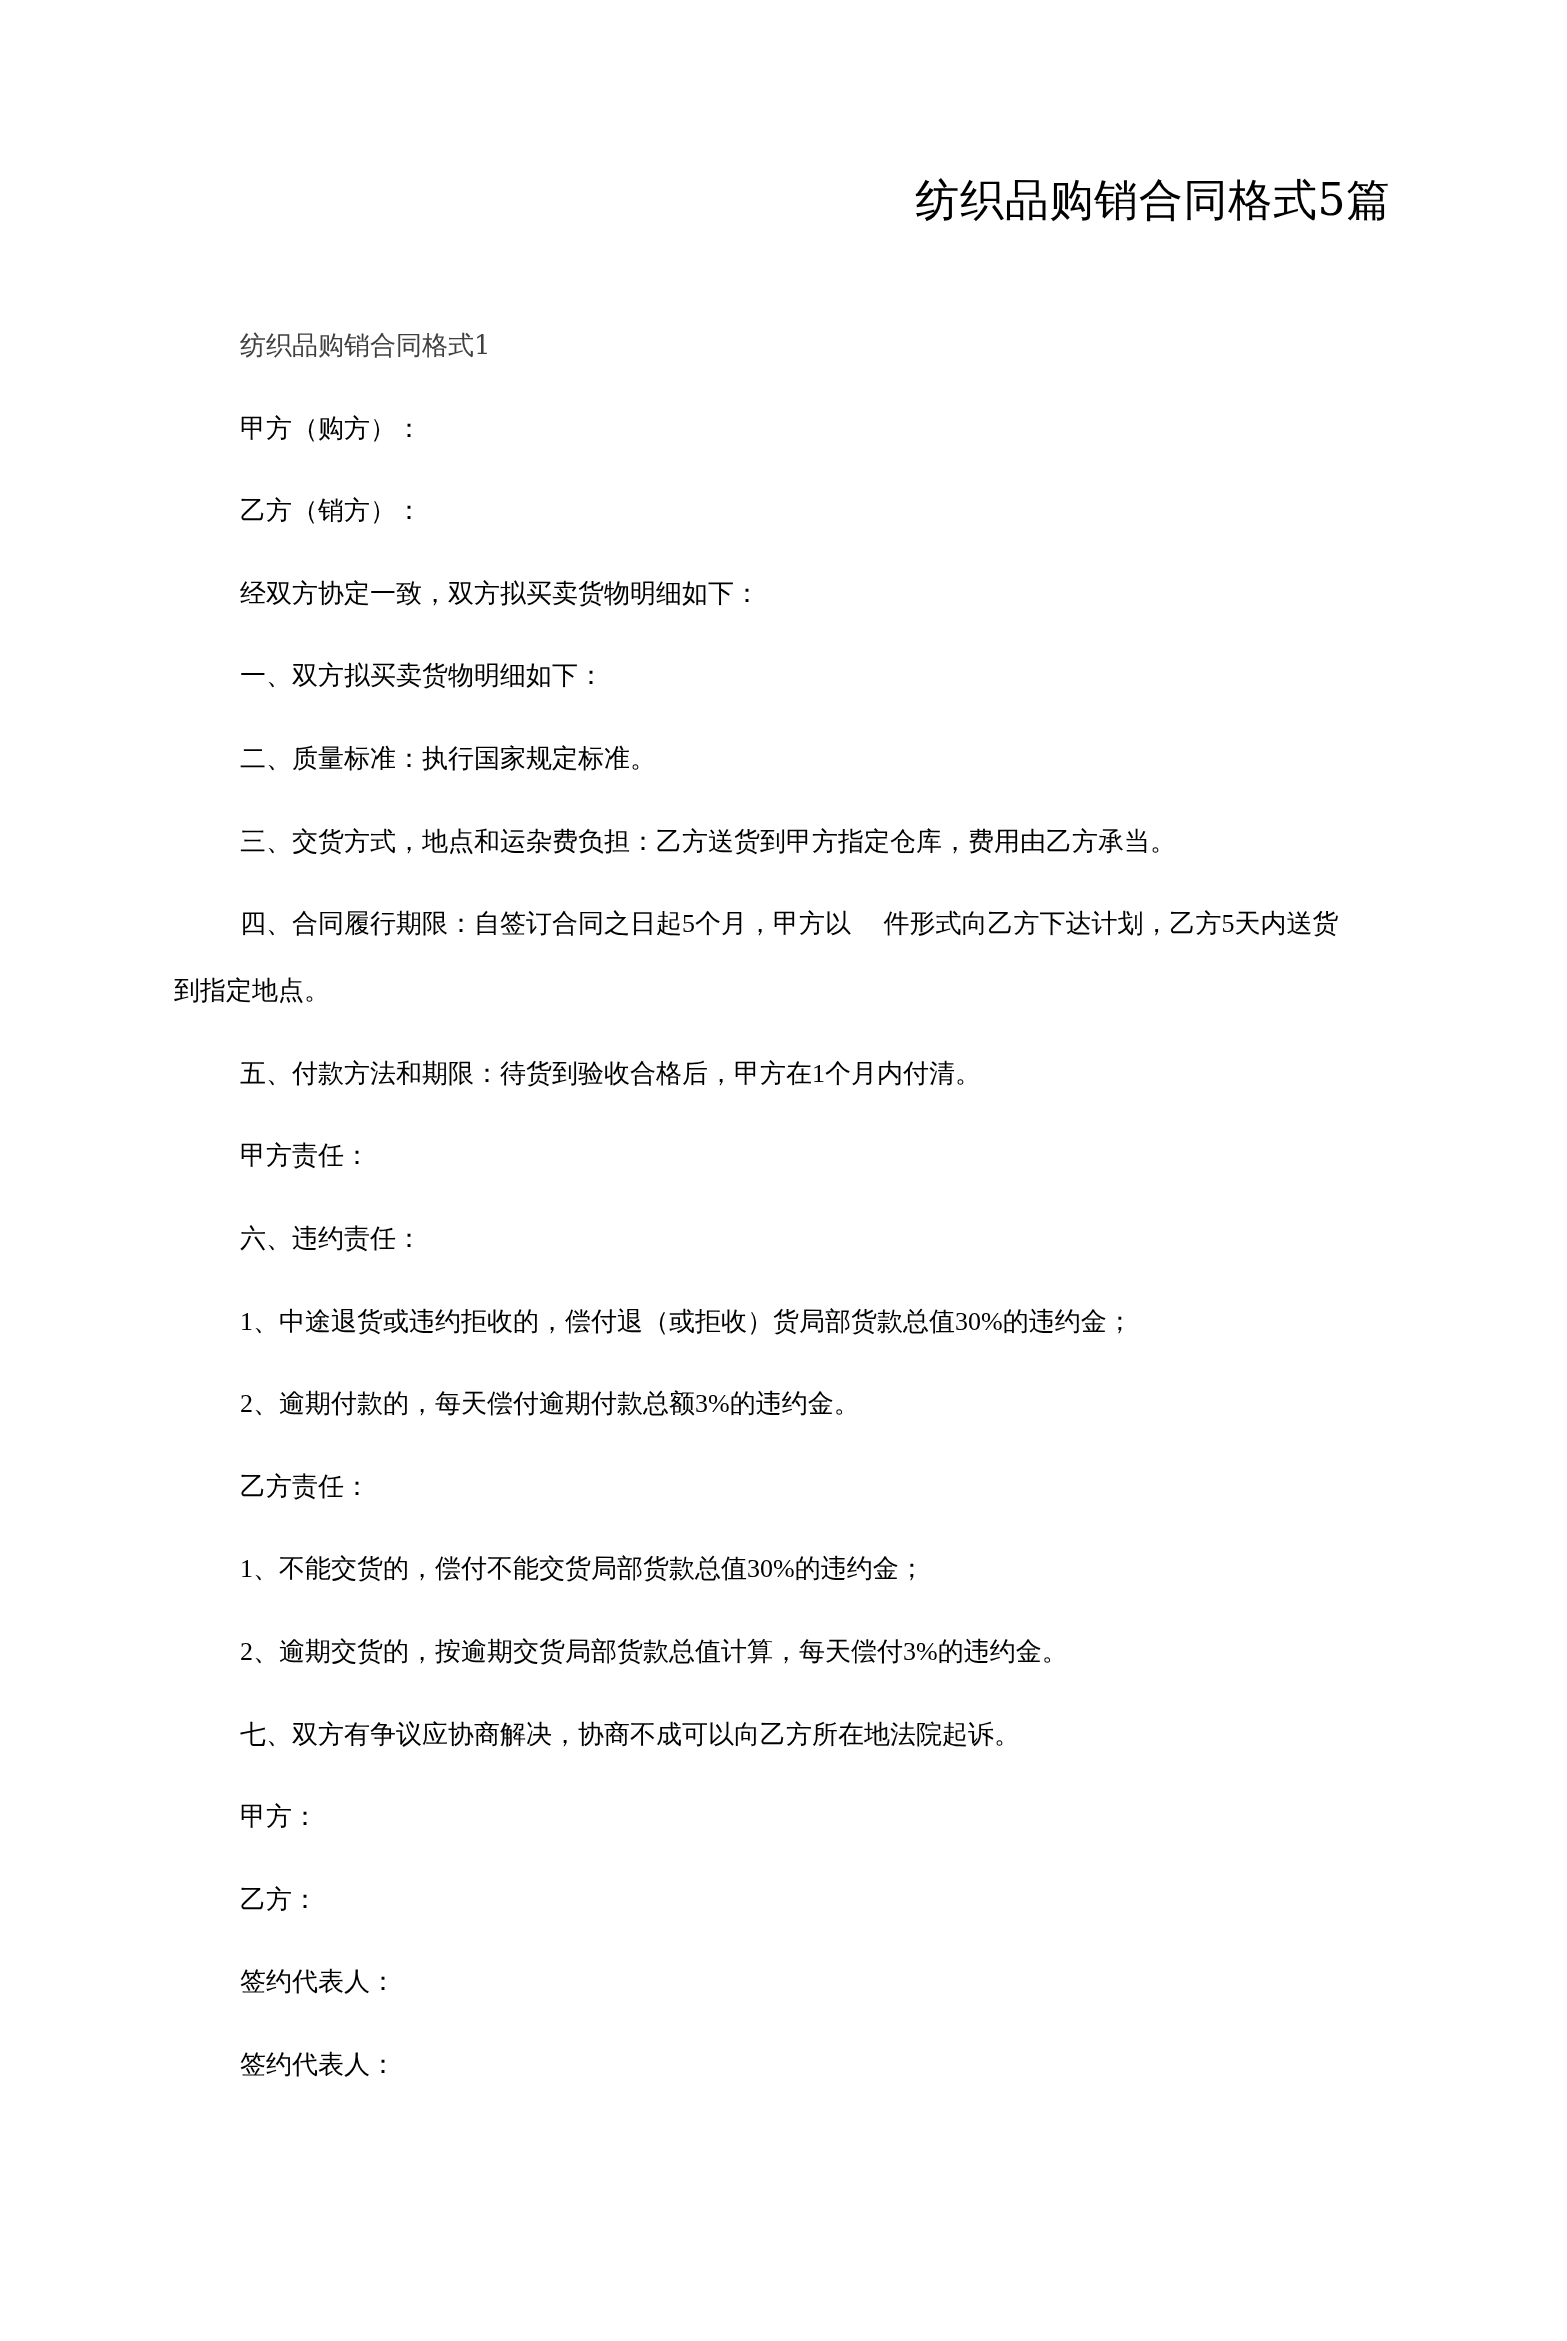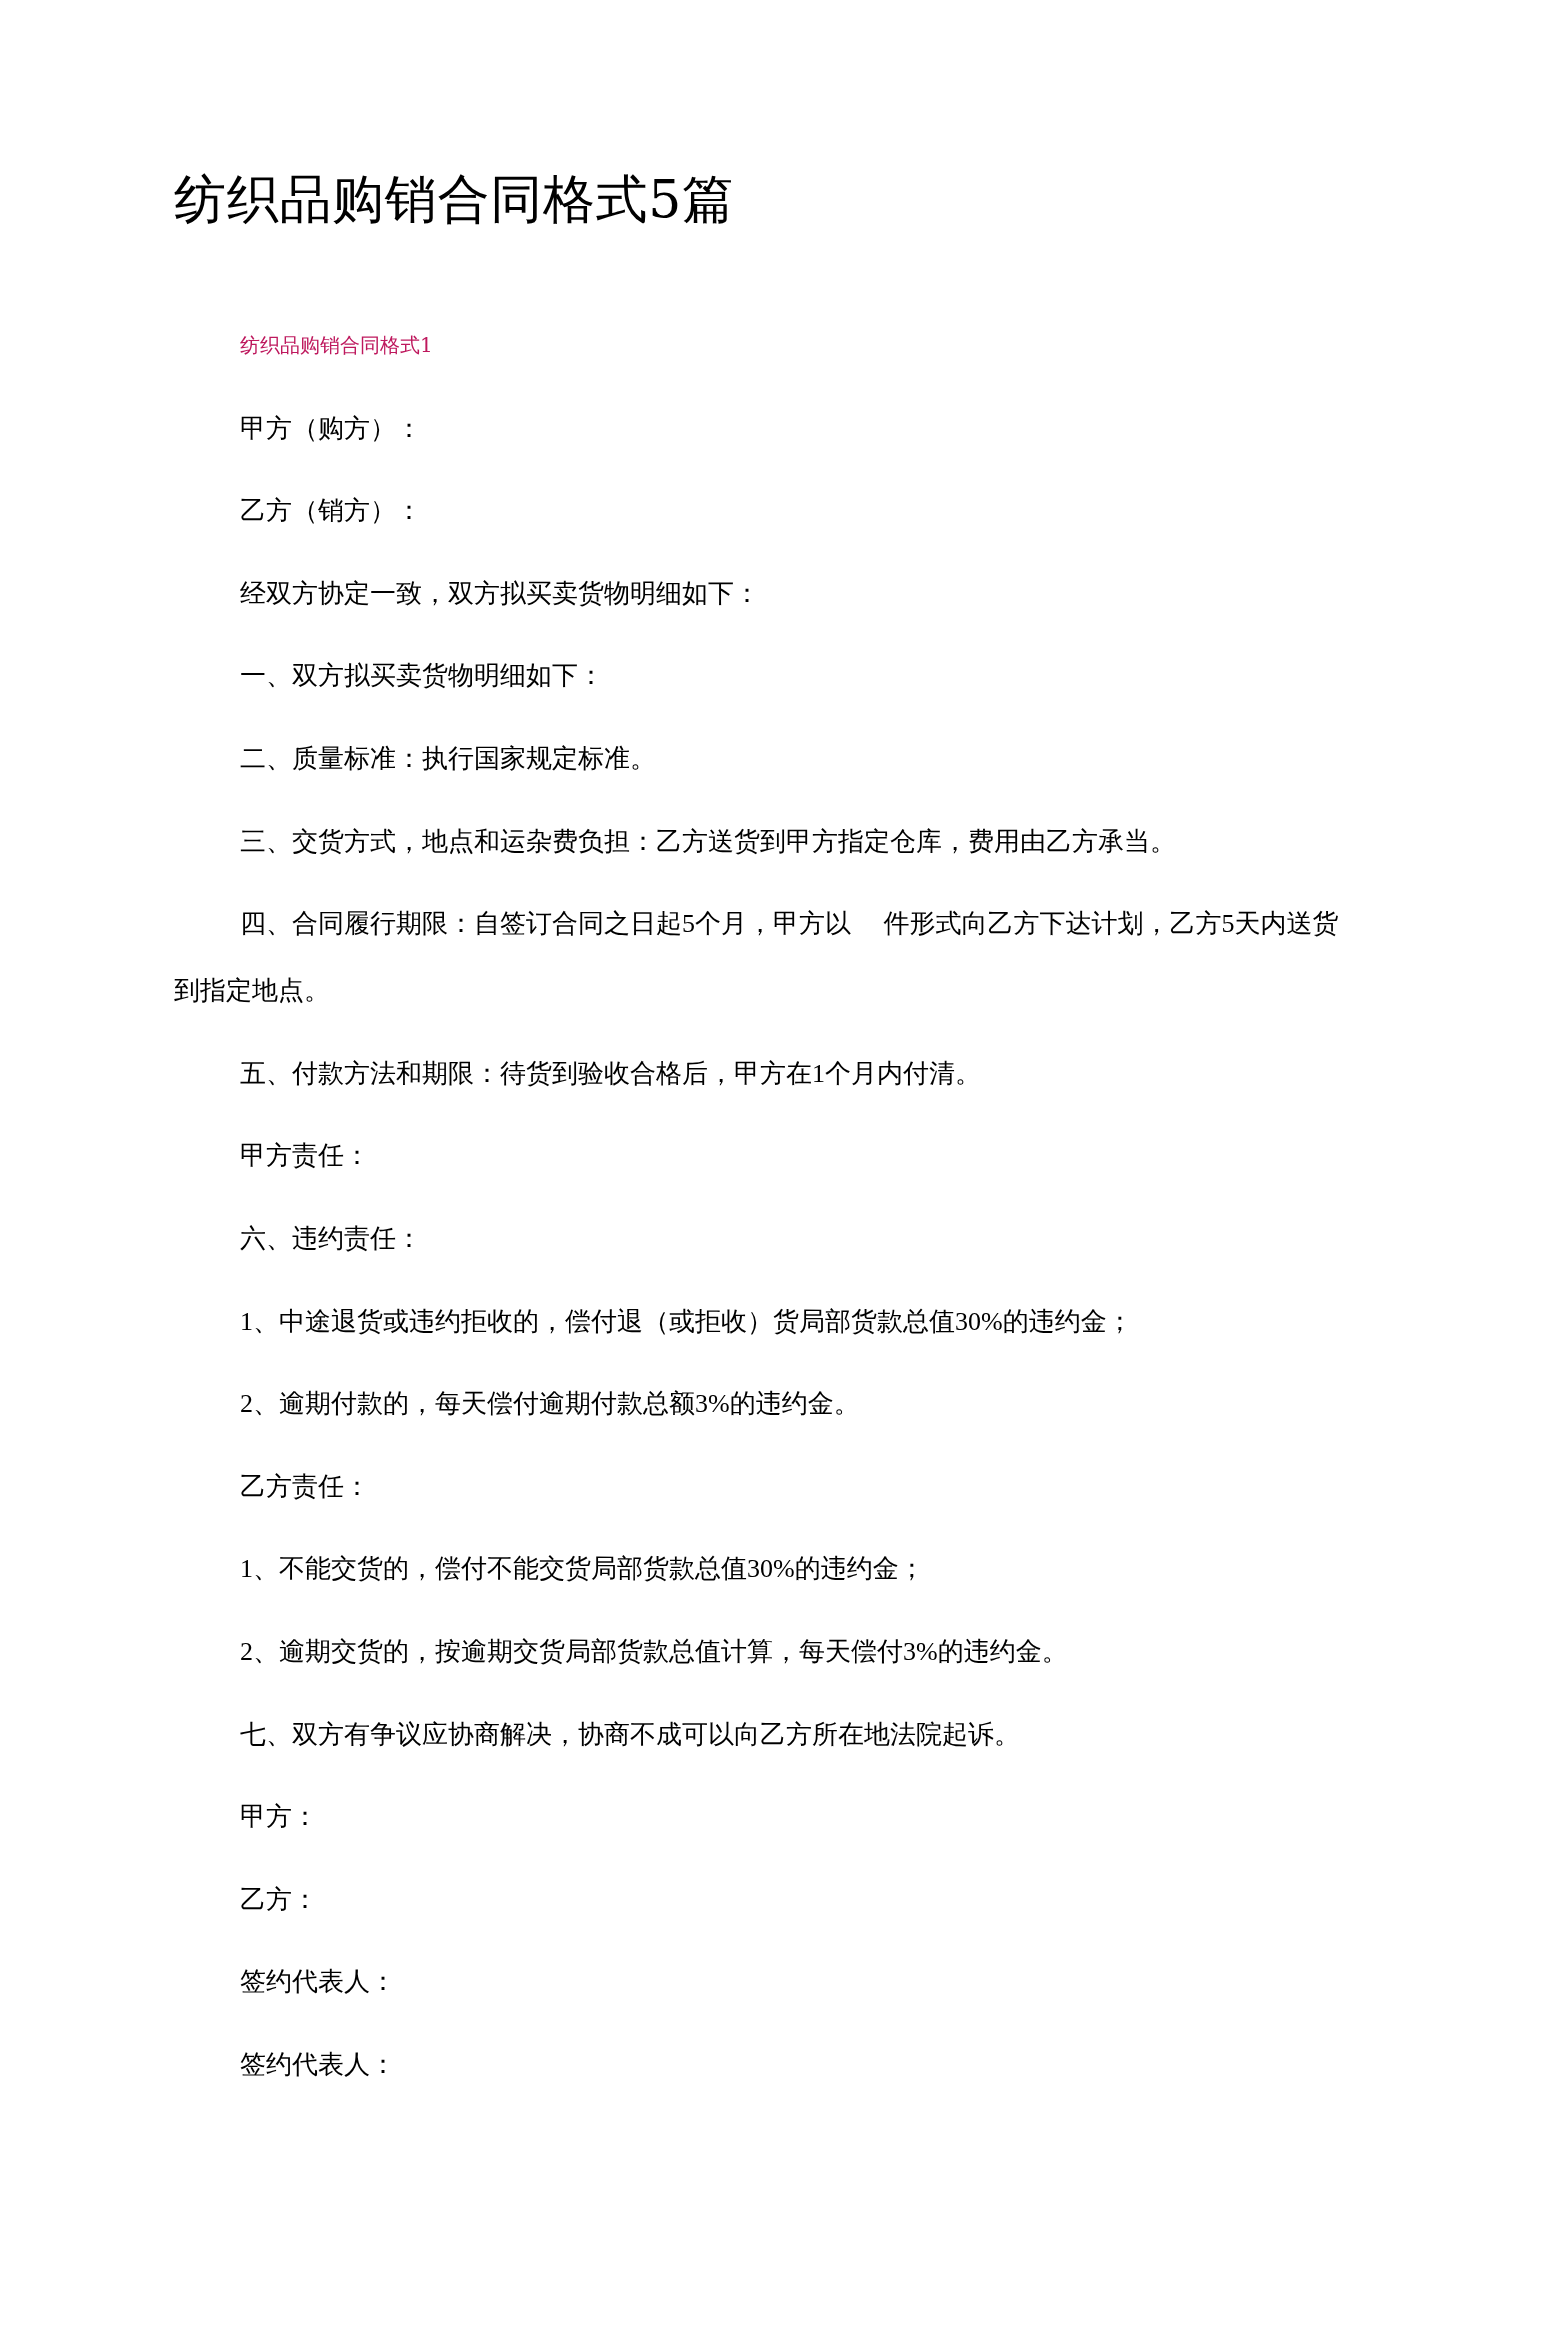--- a/index.html
+++ b/index.html
@@ -14,34 +14,34 @@
     font-family: "DejaVu Serif", "Liberation Serif", serif;
     color: #000000;
   }
   .doc {
     box-sizing: border-box;
     width: 1568px;
     padding: 174px 177px 0 174px;
   }
   .doc-title {
     margin: 0 0 87px 0;
-    font-size: 52px;
+    font-size: 44px;
     line-height: 51px;
     font-weight: normal;
-    text-align: left;
+    text-align: right;
     letter-spacing: 0.7px;
     color: #000000;
   }
   .doc-subtitle {
     margin: 0 0 15.6px 0;
-    font-size: 20px;
+    font-size: 26px;
     line-height: 67px;
     font-weight: normal;
     text-indent: 66px;
-    color: #be185d;
+    color: #404040;
   }
   .para {
     margin: 0 0 15.6px 0;
     font-size: 26px;
     line-height: 67px;
     text-indent: 66px;
     text-align: justify;
     color: #000000;
     font-family: Liberation Serif, serif;
   }

